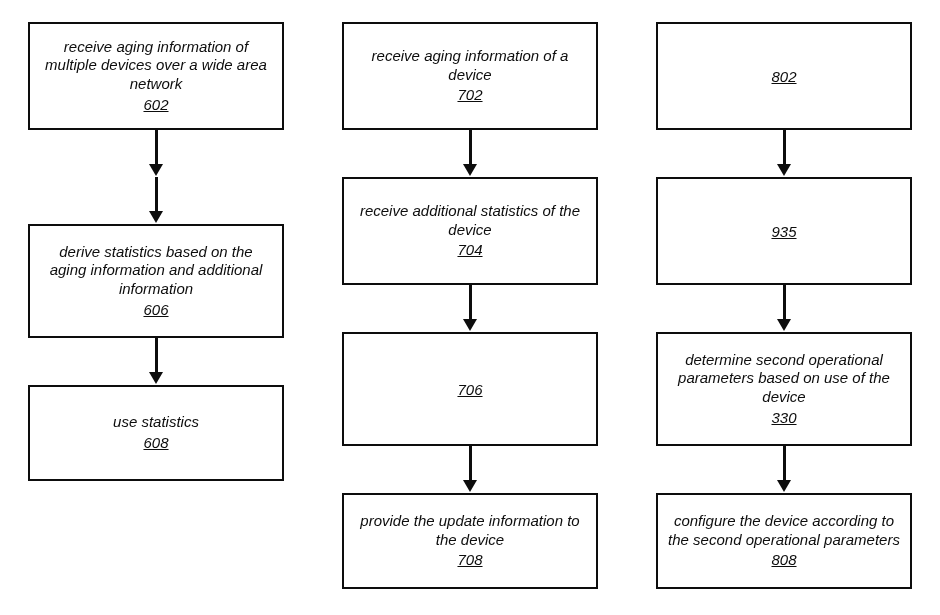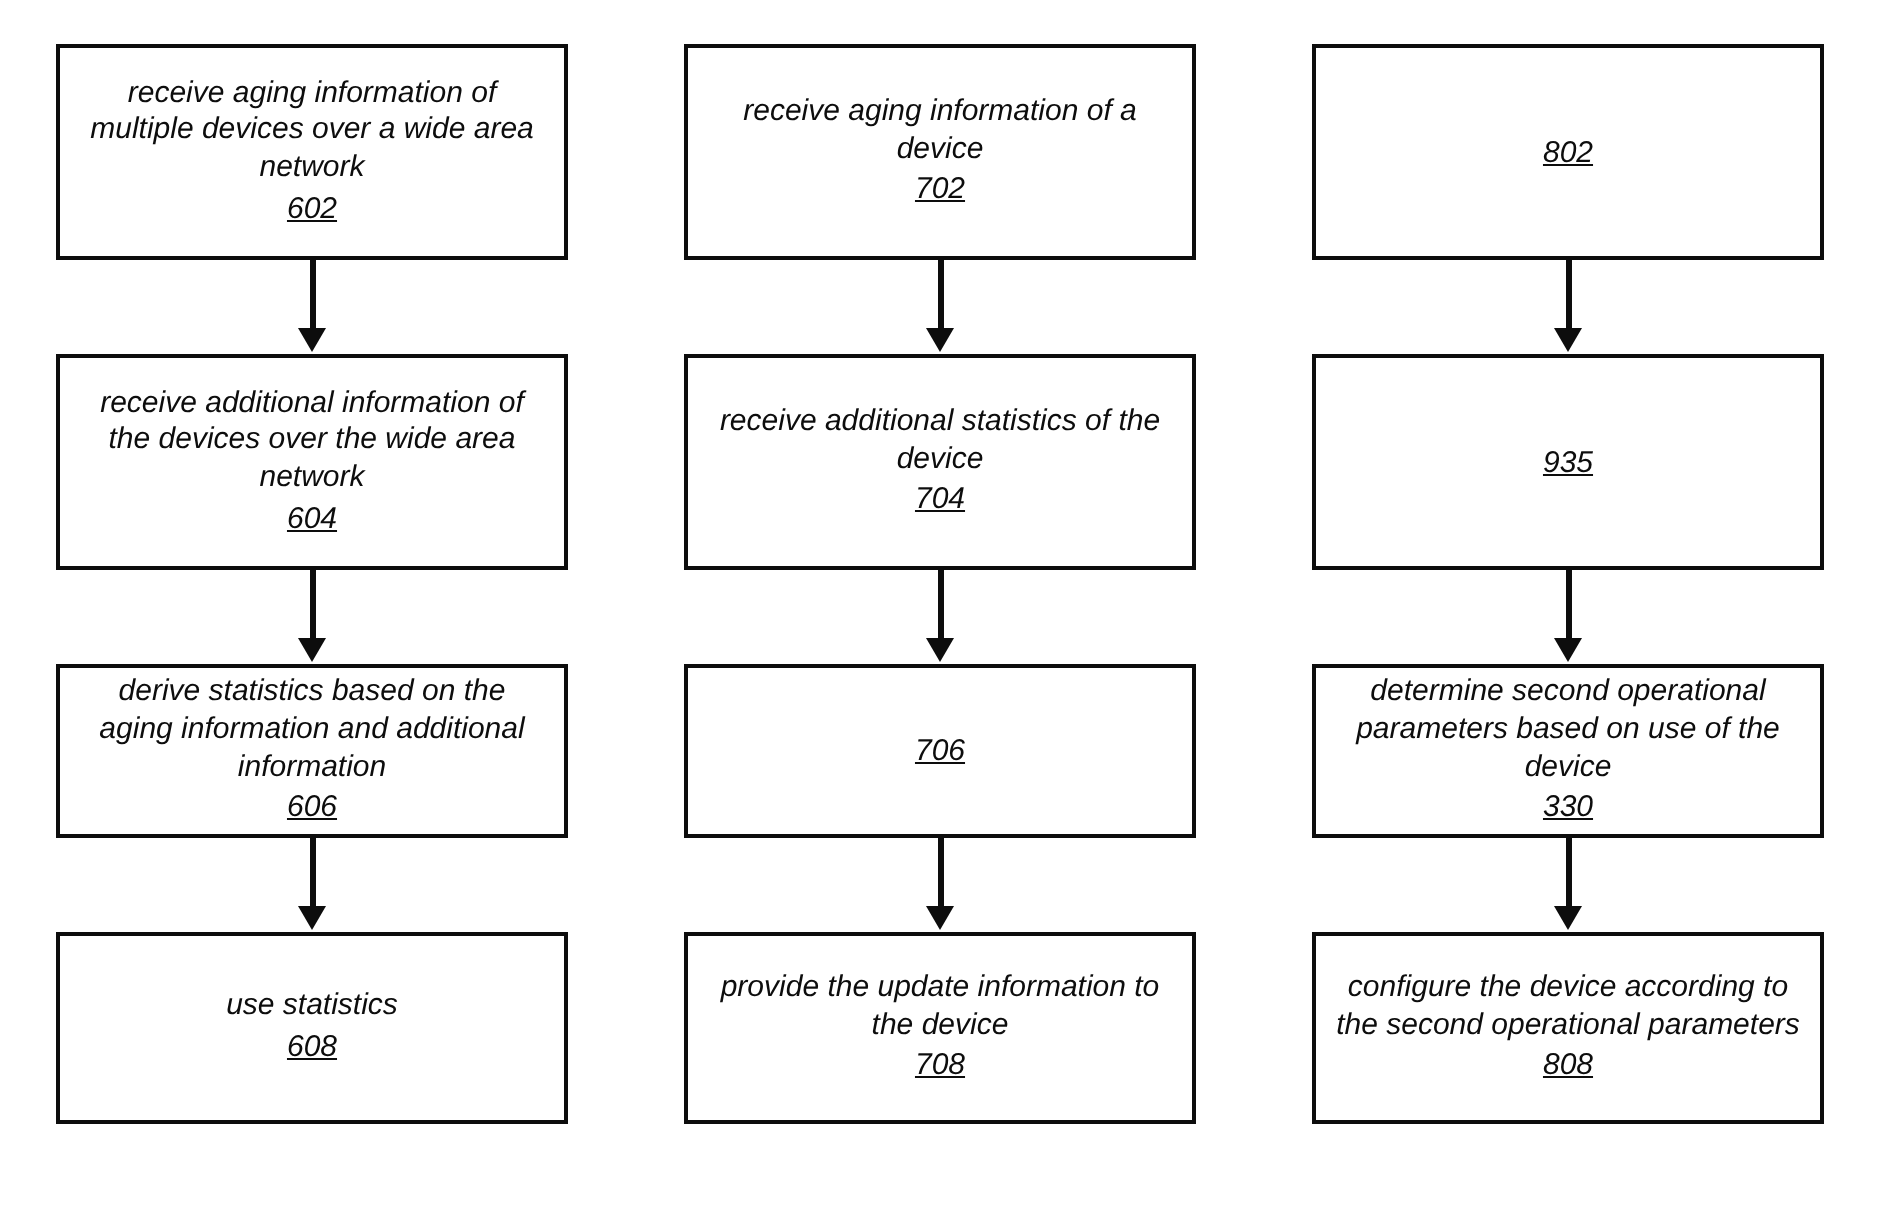--- a/index.html
+++ b/index.html
@@ -39,21 +39,21 @@
     font-size:15px;
     line-height:1.25;
     color:#0d0d0d;
   }
   .box .ref{
     text-decoration:underline;
     margin-top:2px;
   }
   .r1{height:108px;}
   .r2{height:108px;}
-  .r3{height:87px;}
+  .r3{height:114px;}
   .r4{height:96px;}
   .arrow-gap{
     height:47px;
     display:flex;
     justify-content:center;
     align-items:flex-start;
   }
   .arrow{
     position:relative;
     width:3px;
@@ -77,24 +77,20 @@
 <div class="canvas">
 
   <div class="column">
     <div class="box r1">
       <span>receive aging information of multiple devices over a wide area network</span>
       <span class="ref">602</span>
     </div>
     <div class="arrow-gap">
         <div class="arrow"></div>
       </div>
-    <div class="box r2">
-      <span>receive additional information of the devices over the wide area network</span>
-      <span class="ref">604</span>
-    </div>
     <div class="arrow-gap">
         <div class="arrow"></div>
       </div>
     <div class="box r3">
       <span>derive statistics based on the aging information and additional information</span>
       <span class="ref">606</span>
     </div>
     <div class="arrow-gap">
         <div class="arrow"></div>
       </div>

